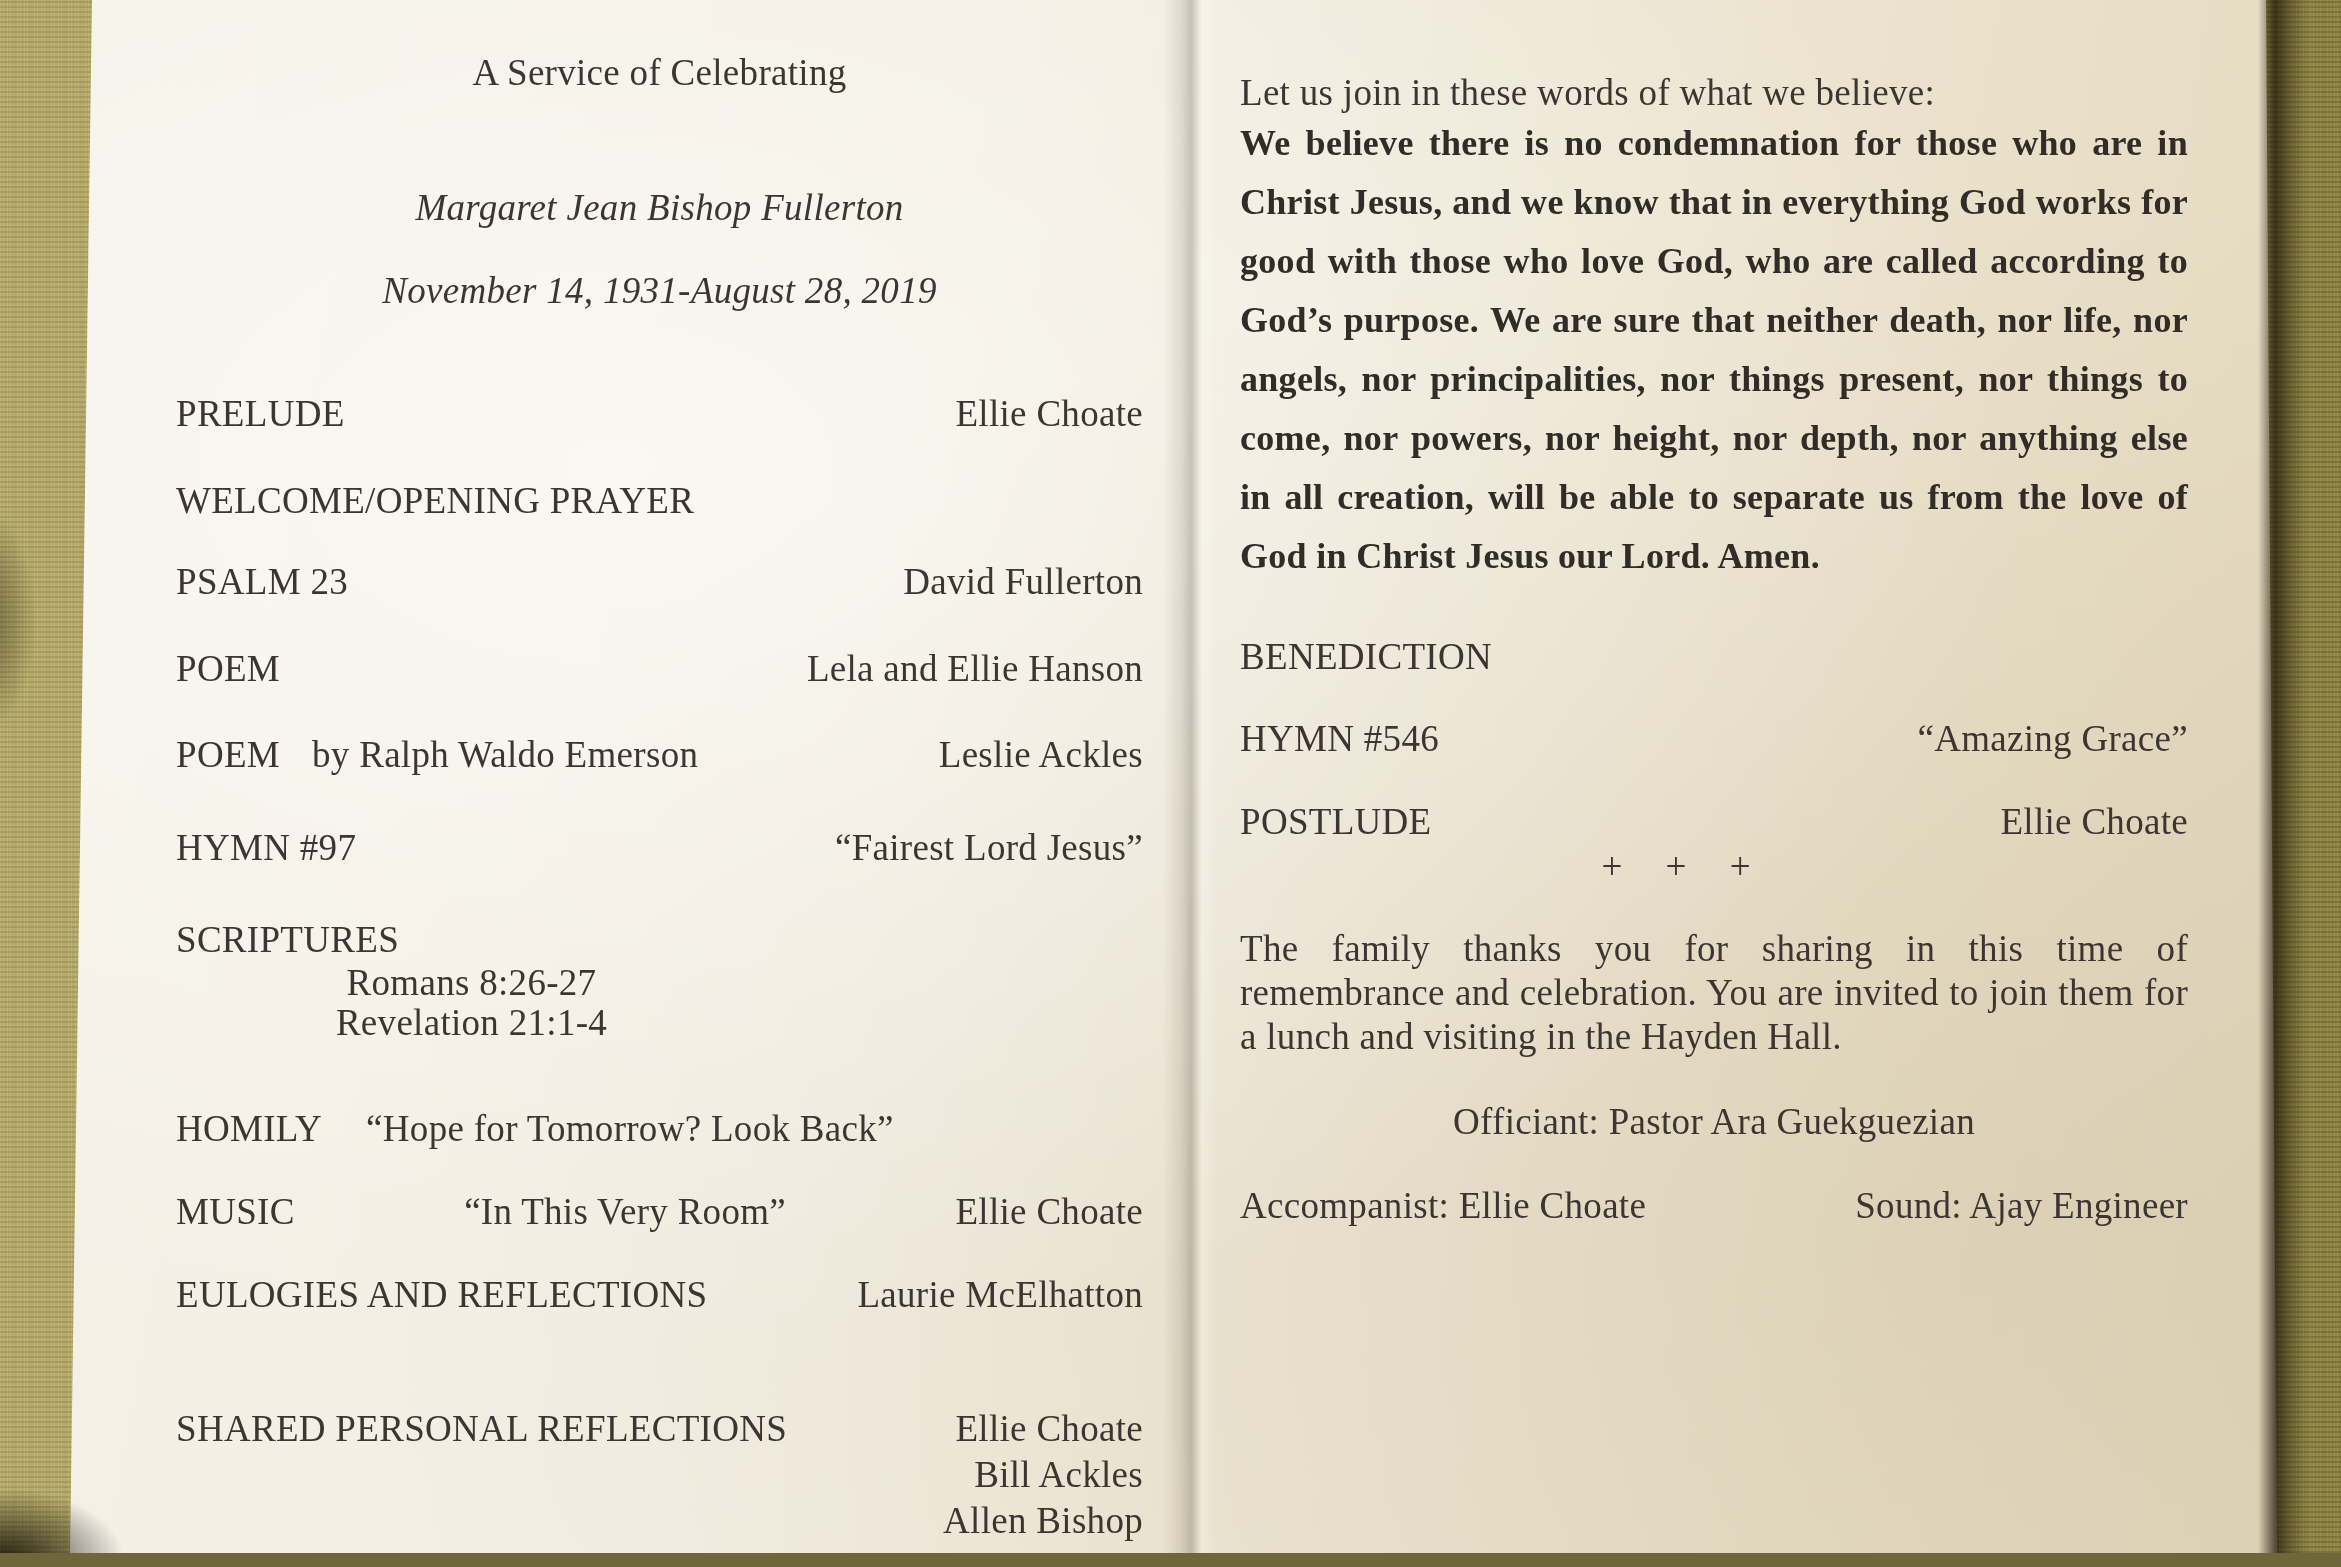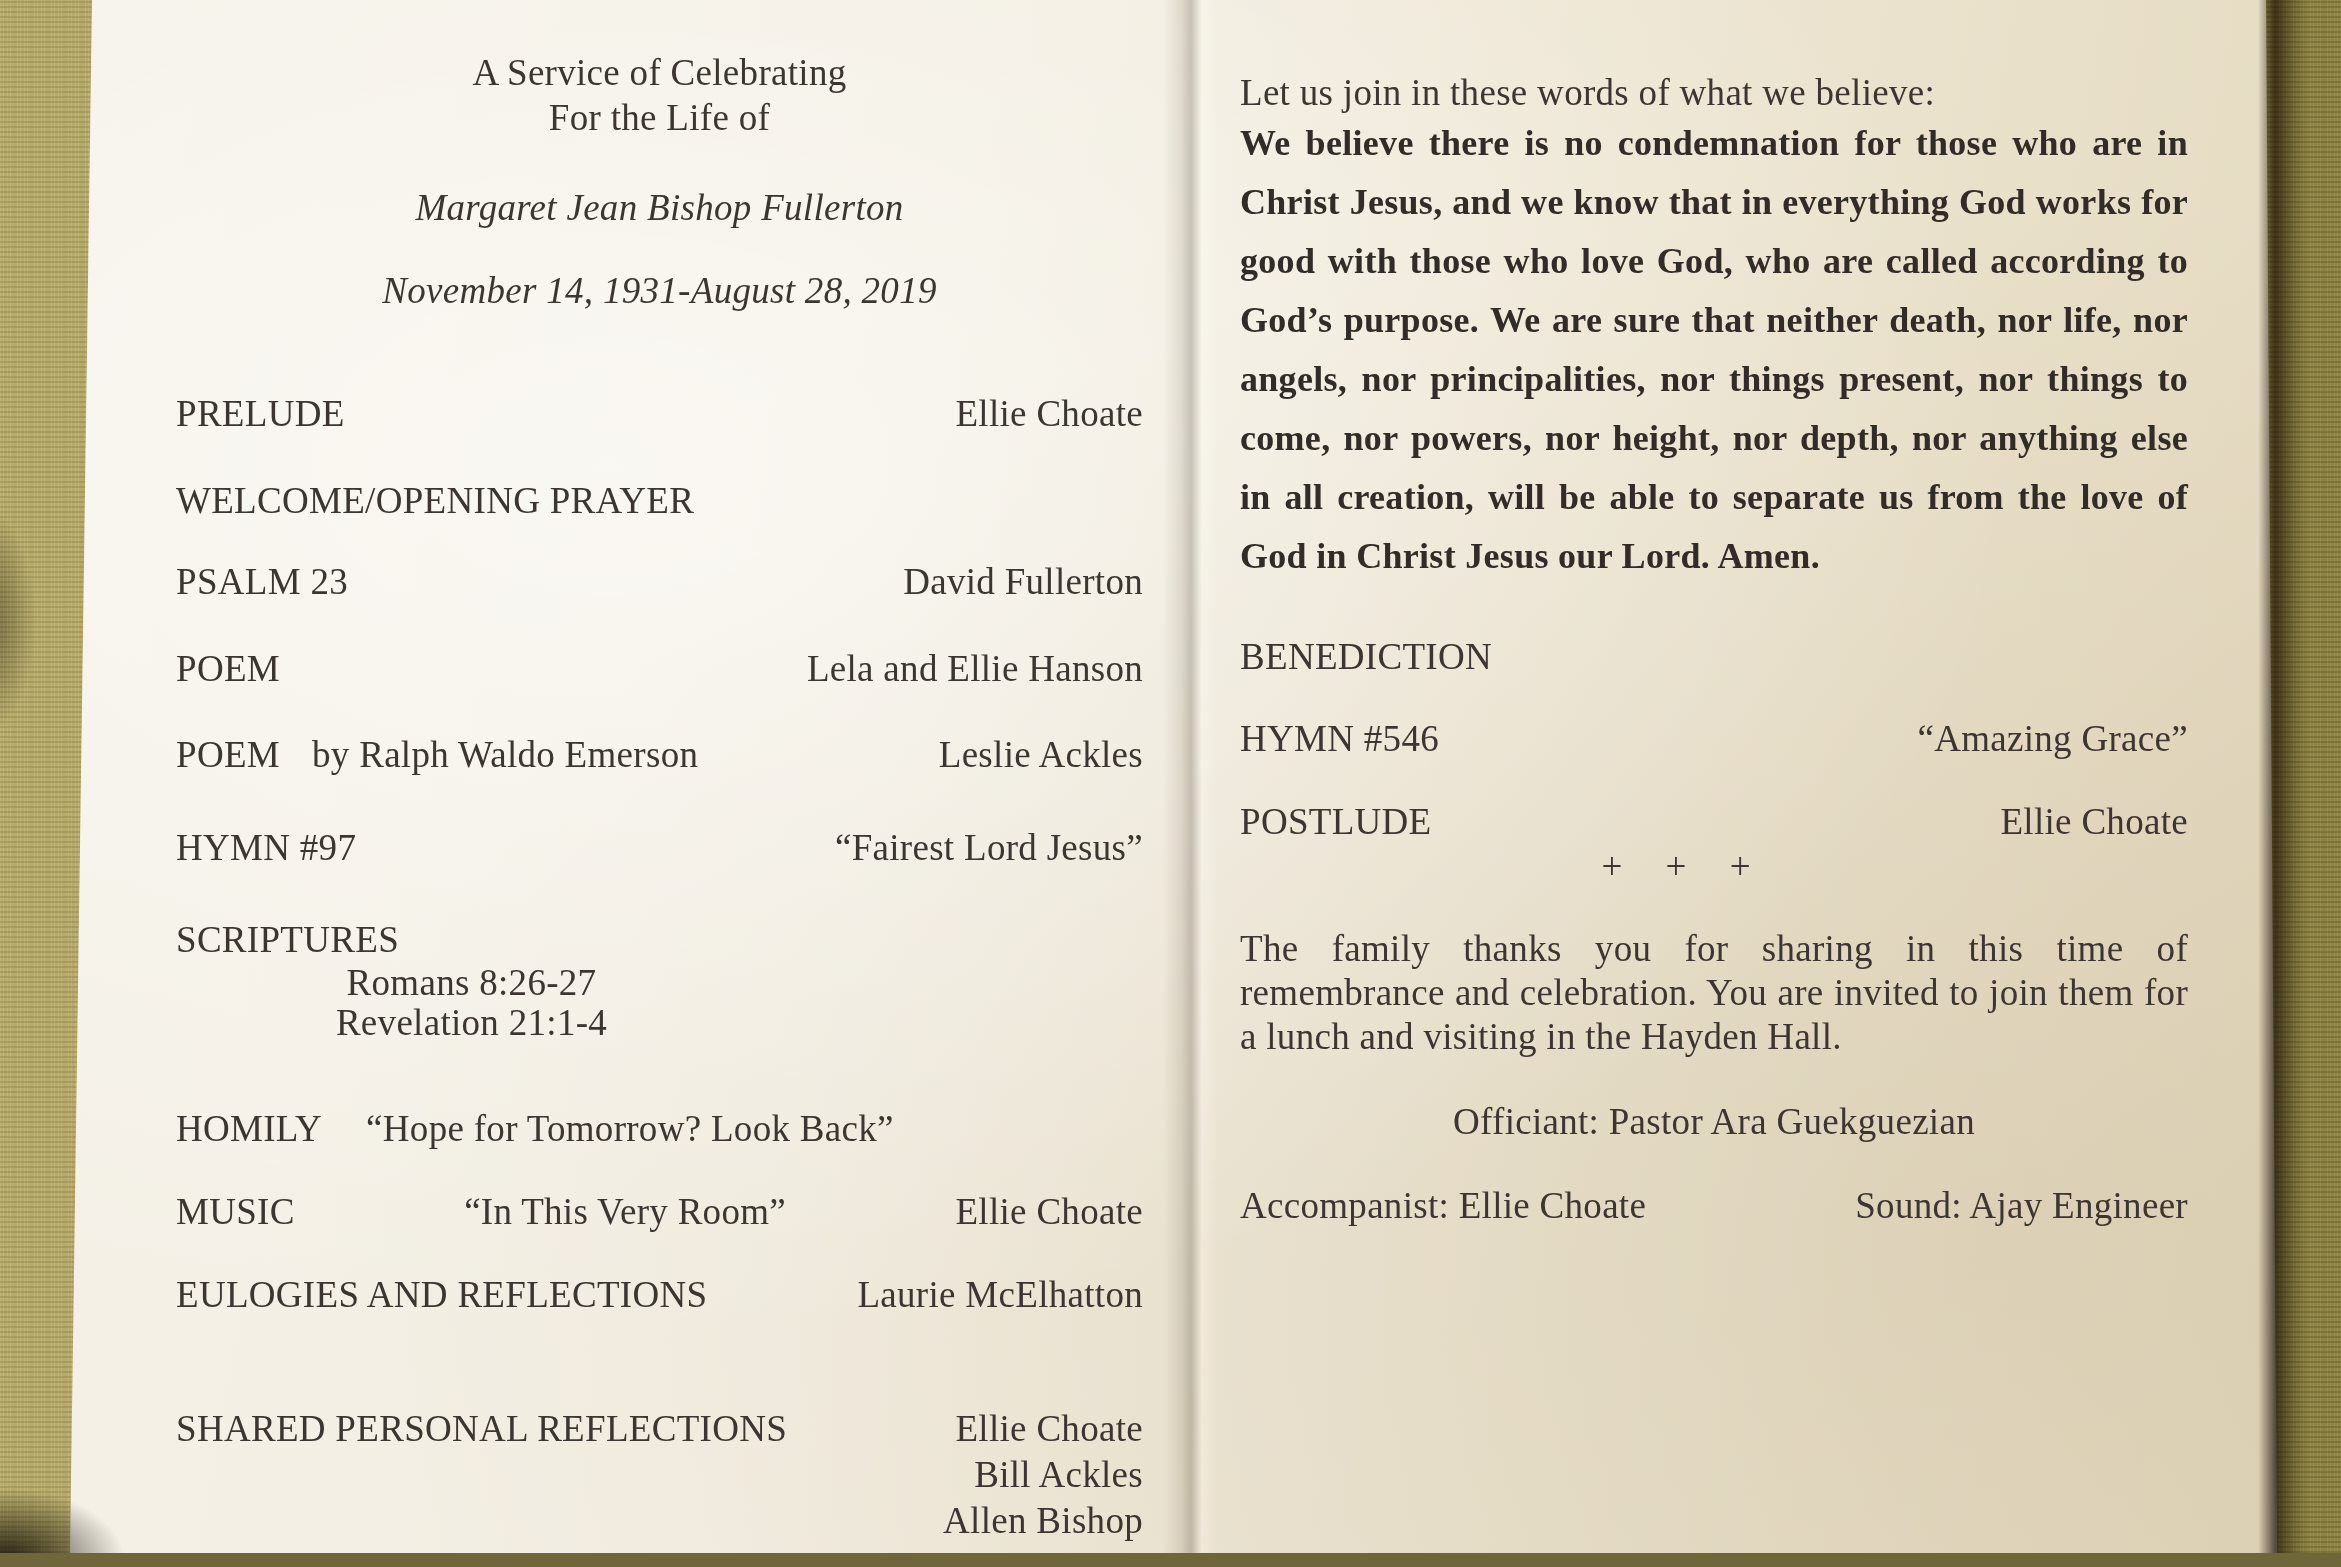--- a/index.html
+++ b/index.html
@@ -77,21 +77,20 @@
   <div class="fabric fabric-left"></div>
   <div class="fabric fabric-right"></div>
   <div class="paper"></div>
   <div class="edge-shadow-right"></div>
   <div class="crease"></div>
   <div class="smudge-left"></div>
   <div class="corner-shadow-bl"></div>
 
   <div class="t lp center" style="top:50px">
     <div>A Service of Celebrating</div>
-    <div>For the Life of</div>
   </div>
 
   <div class="t lp center it" style="top:185px">Margaret Jean Bishop Fullerton</div>
 
   <div class="t lp center it" style="top:268px">November 14, 1931-August 28, 2019</div>
 
   <div class="t lp row" style="top:391px">
     <span class="lbl">PRELUDE</span>
     <span class="rt">
         <span>Ellie Choate</span>

